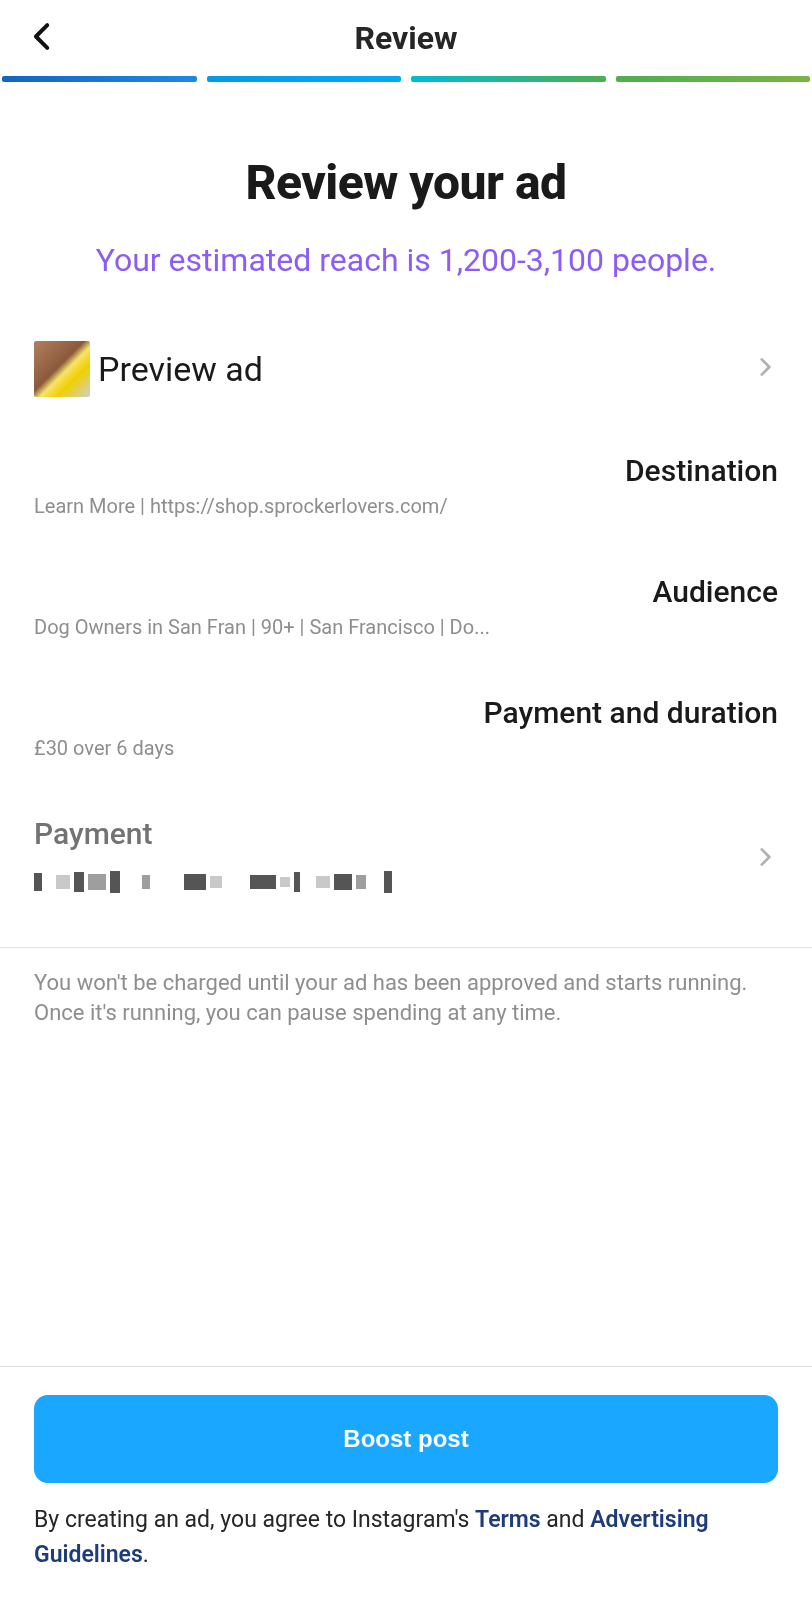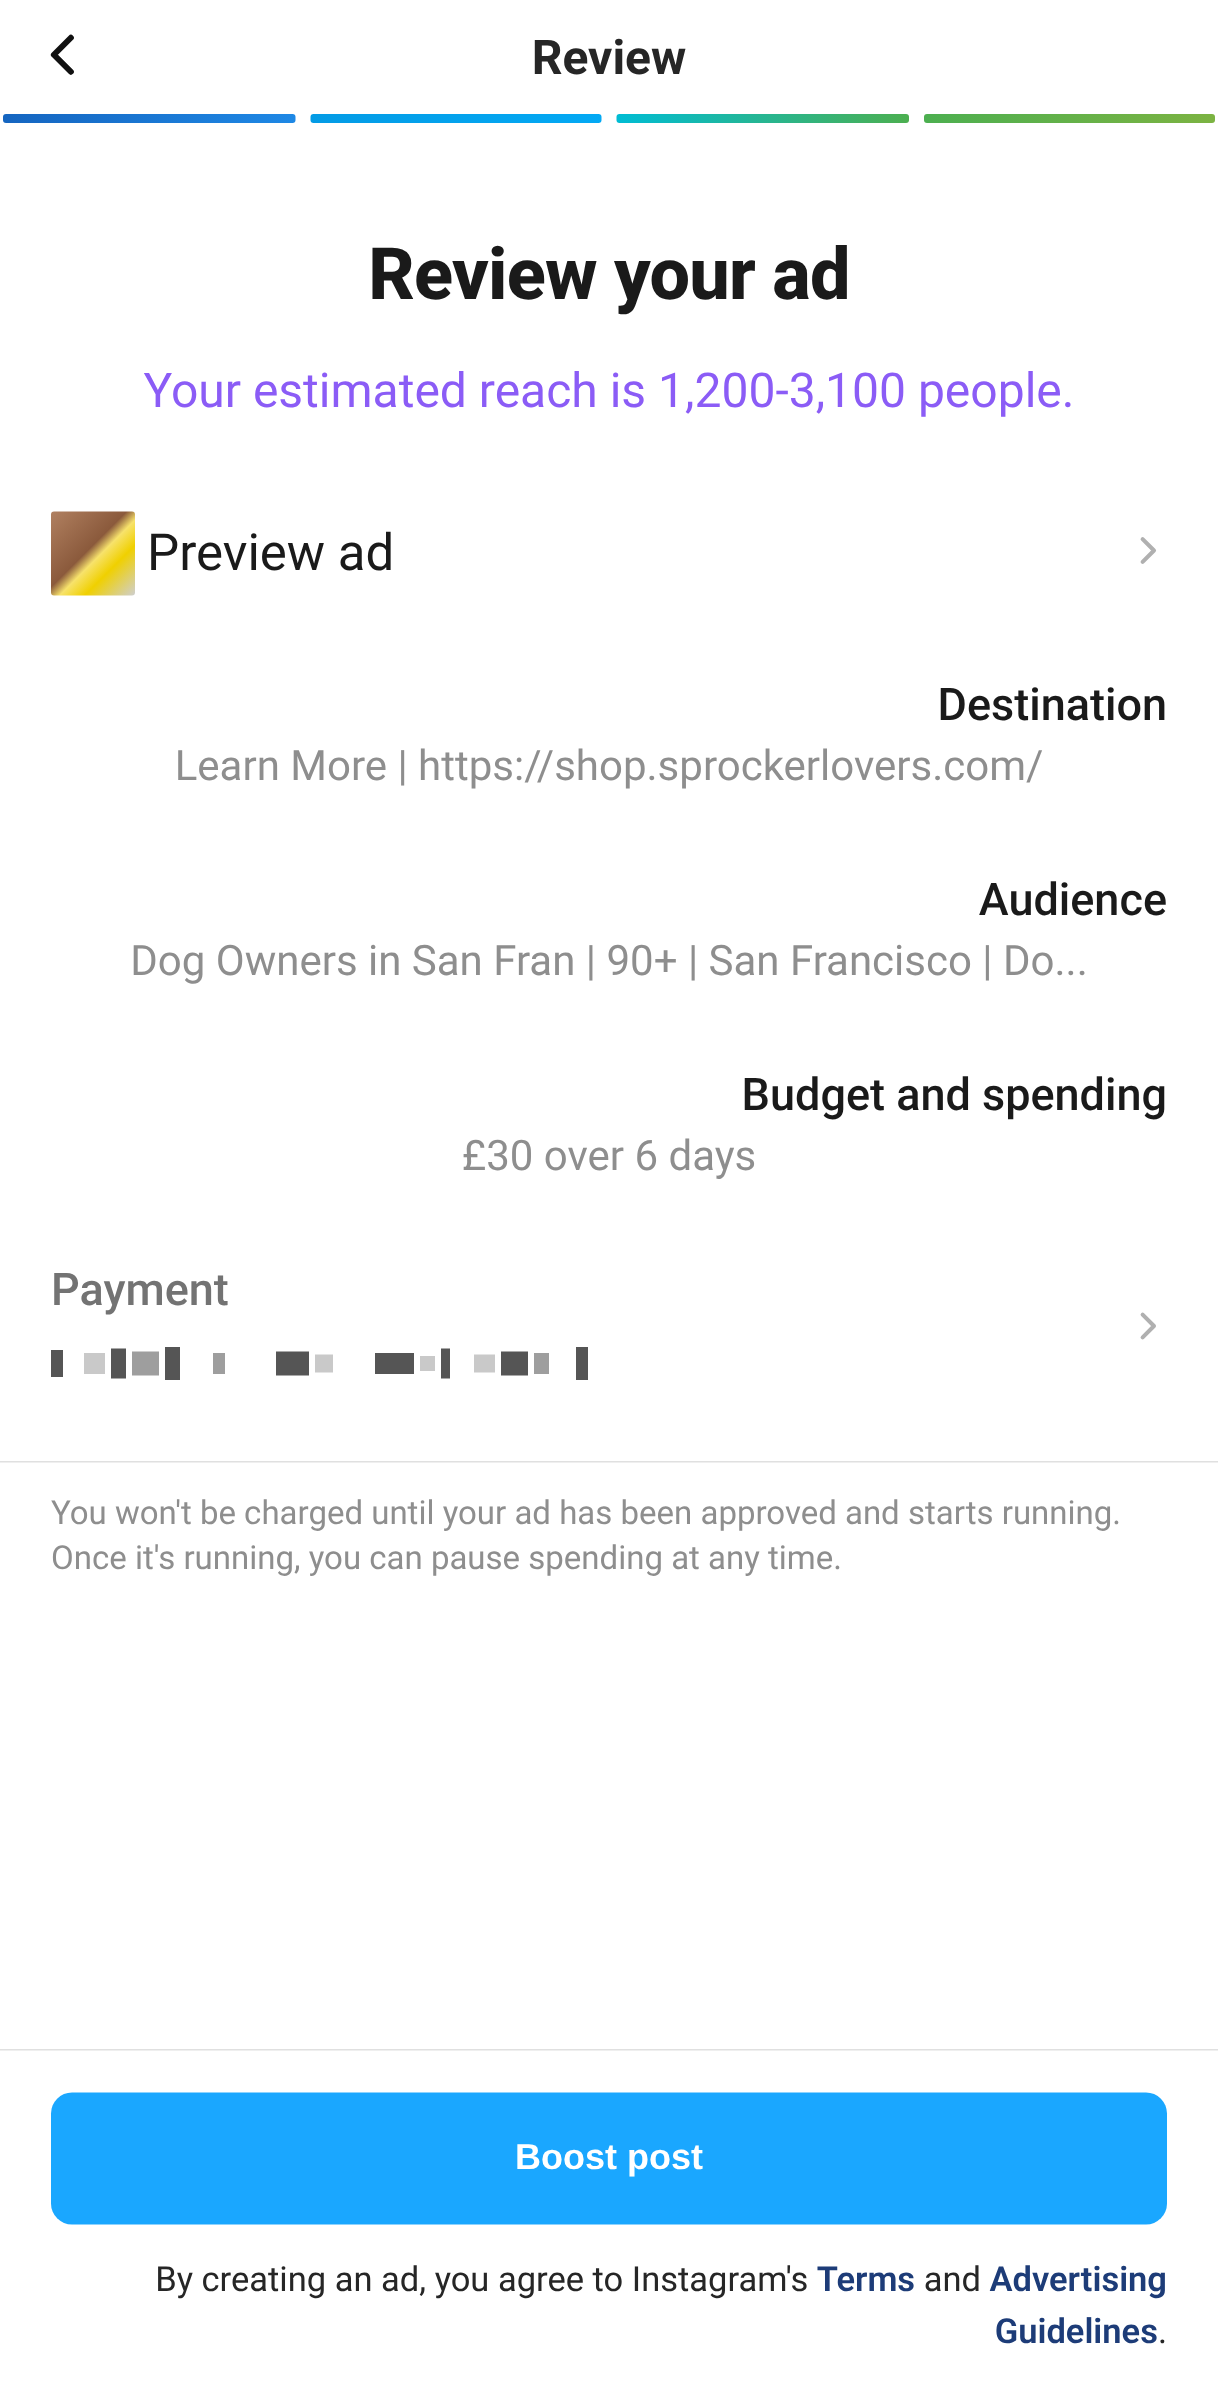--- a/index.html
+++ b/index.html
@@ -90,26 +90,25 @@
       margin-top: 56px;
     }
     .section-title {
       font-size: 30px;
       font-weight: 500;
       color: #1a1a1a;
       text-align: right;
     }
     .section-value {
       margin-top: 6px;
-      font-size: 28px;
+      font-size: 20px;
       color: #8e8e8e;
       white-space: nowrap;
       overflow: hidden;
       text-overflow: ellipsis;
-      text-align: center;
     }
     .payment-row {
       display: flex;
       align-items: flex-start;
       padding: 0 34px;
       margin-top: 56px;
       cursor: pointer;
     }
     .payment-left { flex: 1; min-width: 0; }
     .payment-title {
@@ -152,21 +151,21 @@
       background: #1aa7ff;
       color: #fff;
       border: none;
       border-radius: 14px;
       font-size: 24px;
       font-weight: 700;
       padding: 30px 0;
       cursor: pointer;
     }
     .agree {
-      text-align: right;
+      text-align: left;
       font-size: 23px;
       color: #262626;
       margin-top: 20px;
       line-height: 1.5;
     }
     .agree .link {
       color: #1d3c78;
       font-weight: 600;
       cursor: pointer;
     }
@@ -209,21 +208,21 @@
   <div class="section-title">Destination</div>
   <div class="section-value">Learn More | https://shop.sprockerlovers.com/</div>
 </div>
 
 <div class="section">
   <div class="section-title">Audience</div>
   <div class="section-value">Dog Owners in San Fran | 90+ | San Francisco | Do...</div>
 </div>
 
 <div class="section">
-  <div class="section-title">Budget and spending</div>
+  <div class="section-title">Payment and duration</div>
   <div class="section-value">£30 over 6 days</div>
 </div>
 
 <div class="payment-row">
   <div class="payment-left">
     <div class="payment-title">Payment</div>
     <div class="pixelated">
       <div class="px d" style="width:8px;height:18px"></div>
       <div class="px sp" style="width:6px;height:18px"></div>
       <div class="px l" style="width:14px;height:14px"></div>

